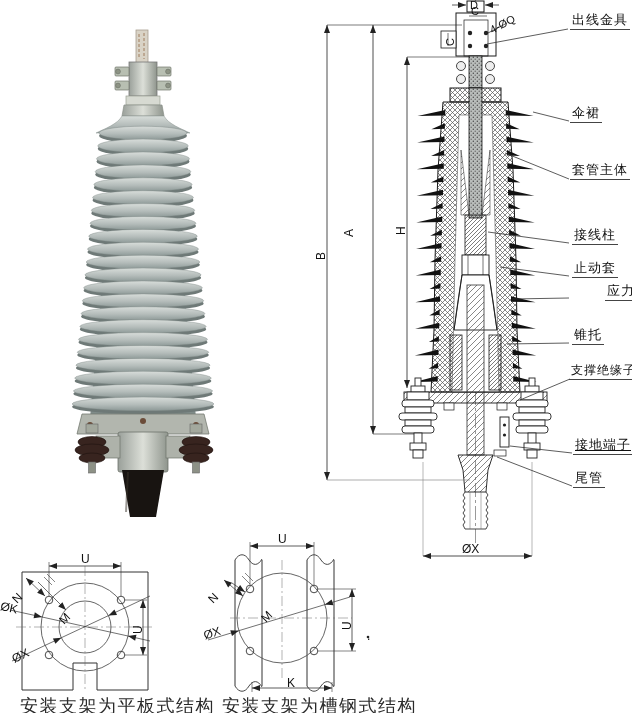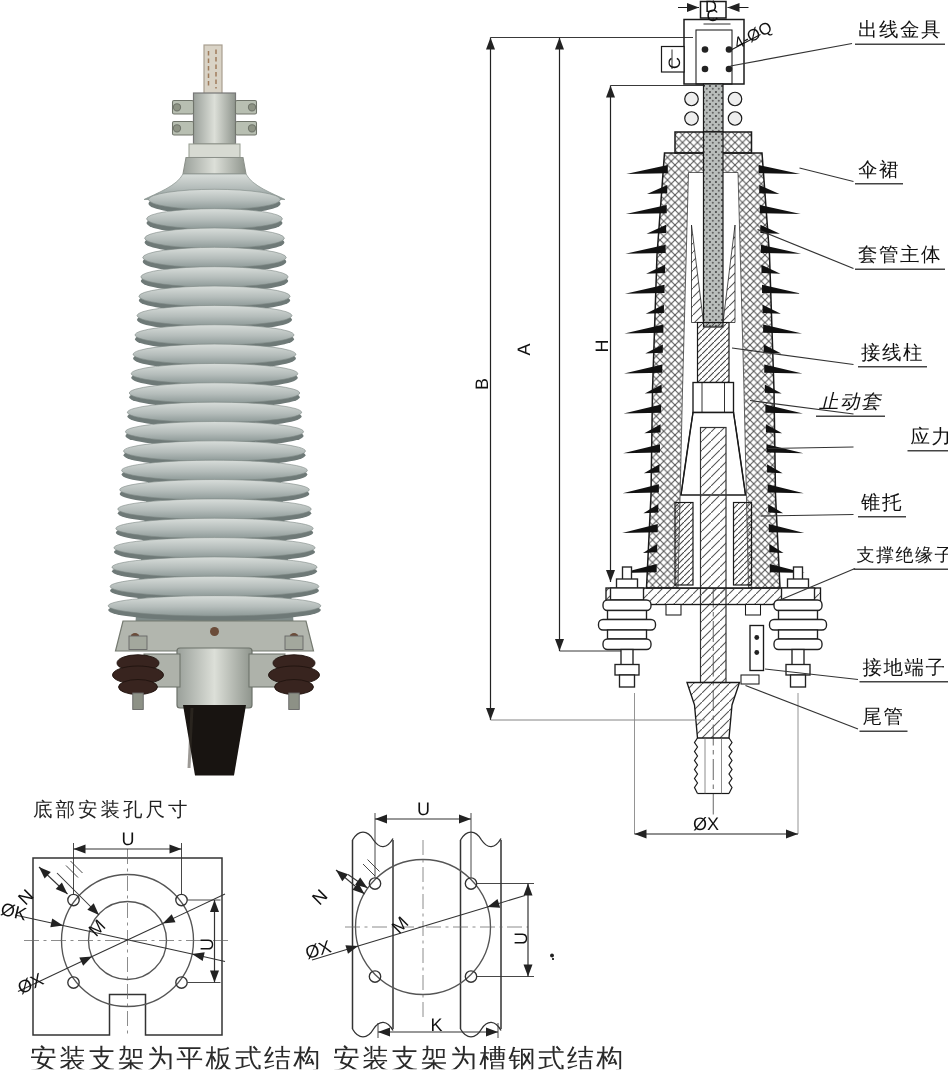--- a/index.html
+++ b/index.html
@@ -336,37 +336,36 @@
     <path d="M224,580 L243,596" stroke-width="0.7" marker-start="url(#ma)" marker-end="url(#ma)"></path>
     <path d="M242,576 L250,584 M245,573 L253,581" stroke-width="0.6"></path>
     <circle cx="368" cy="637" r="1.3" fill="#222" stroke="none"></circle>
   </g>
 </svg>
 
 <span class="lbl" style="left:570px;top:13px;">出线金具</span>
 <span class="lbl" style="left:570px;top:106px;font-family:Liberation Serif, serif;">伞裙</span>
 <span class="lbl" style="left:570px;top:163px;">套管主体</span>
 <span class="lbl" style="left:572px;top:228px;">接线柱</span>
-<span class="lbl" style="left:544px;top:261px;font-style:italic;">止动套</span>
+<span class="lbl" style="left:572px;top:261px;">止动套</span>
 <span class="lbl" style="left:572px;top:284px;margin-left:33px;">应力锥</span>
 <span class="lbl" style="left:572px;top:328px;text-align:center;">锥托</span>
 <span class="lbl" style="left:569px;top:364px;font-size:12px;">支撑绝缘子</span>
-<span class="lbl" style="left:573px;top:438px;">接地端子</span>
+<span class="lbl" style="left:573px;top:438px;text-decoration:underline;">接地端子</span>
 <span class="lbl" style="left:573px;top:471px;text-align:center;">尾管</span>
 
 <span class="dim rot90" style="left:315px;top:260px;">B</span>
 <span class="dim rot90" style="left:343px;top:237px;">A</span>
 <span class="dim rot90" style="left:395px;top:235px;">H</span>
 <span class="dim small" style="left:470px;top:0px;">D</span>
 <span class="dim small" style="left:471px;top:6px;">C</span>
 <span class="dim small" style="left:445px;top:46px;transform:rotate(-90deg);">C</span>
 <span class="dim small" style="left:488px;top:26px;transform:rotate(-28deg);">4-ØQ</span>
 <span class="dim" style="left:462px;top:543px;">ØX</span>
 
-<span class="title" style="left:22px;top:531px;">底部安装孔尺寸</span>
 
 <span class="dim" style="left:81px;top:553px;">U</span>
 <span class="dim rot90" style="left:132px;top:634px;">U</span>
 <span class="dim rot45" style="left:10px;top:597px;">N</span>
 <span class="dim rot45" style="left:57px;top:618px;">M</span>
 <span class="dim" style="left:2px;top:600px;transform:rotate(13deg);">ØK</span>
 <span class="dim" style="left:10px;top:654px;transform:rotate(-25deg);">ØX</span>
 <span class="caption" style="left:20px;top:694px;">安装支架为平板式结构</span>
 
 <span class="dim" style="left:278px;top:533px;">U</span>

